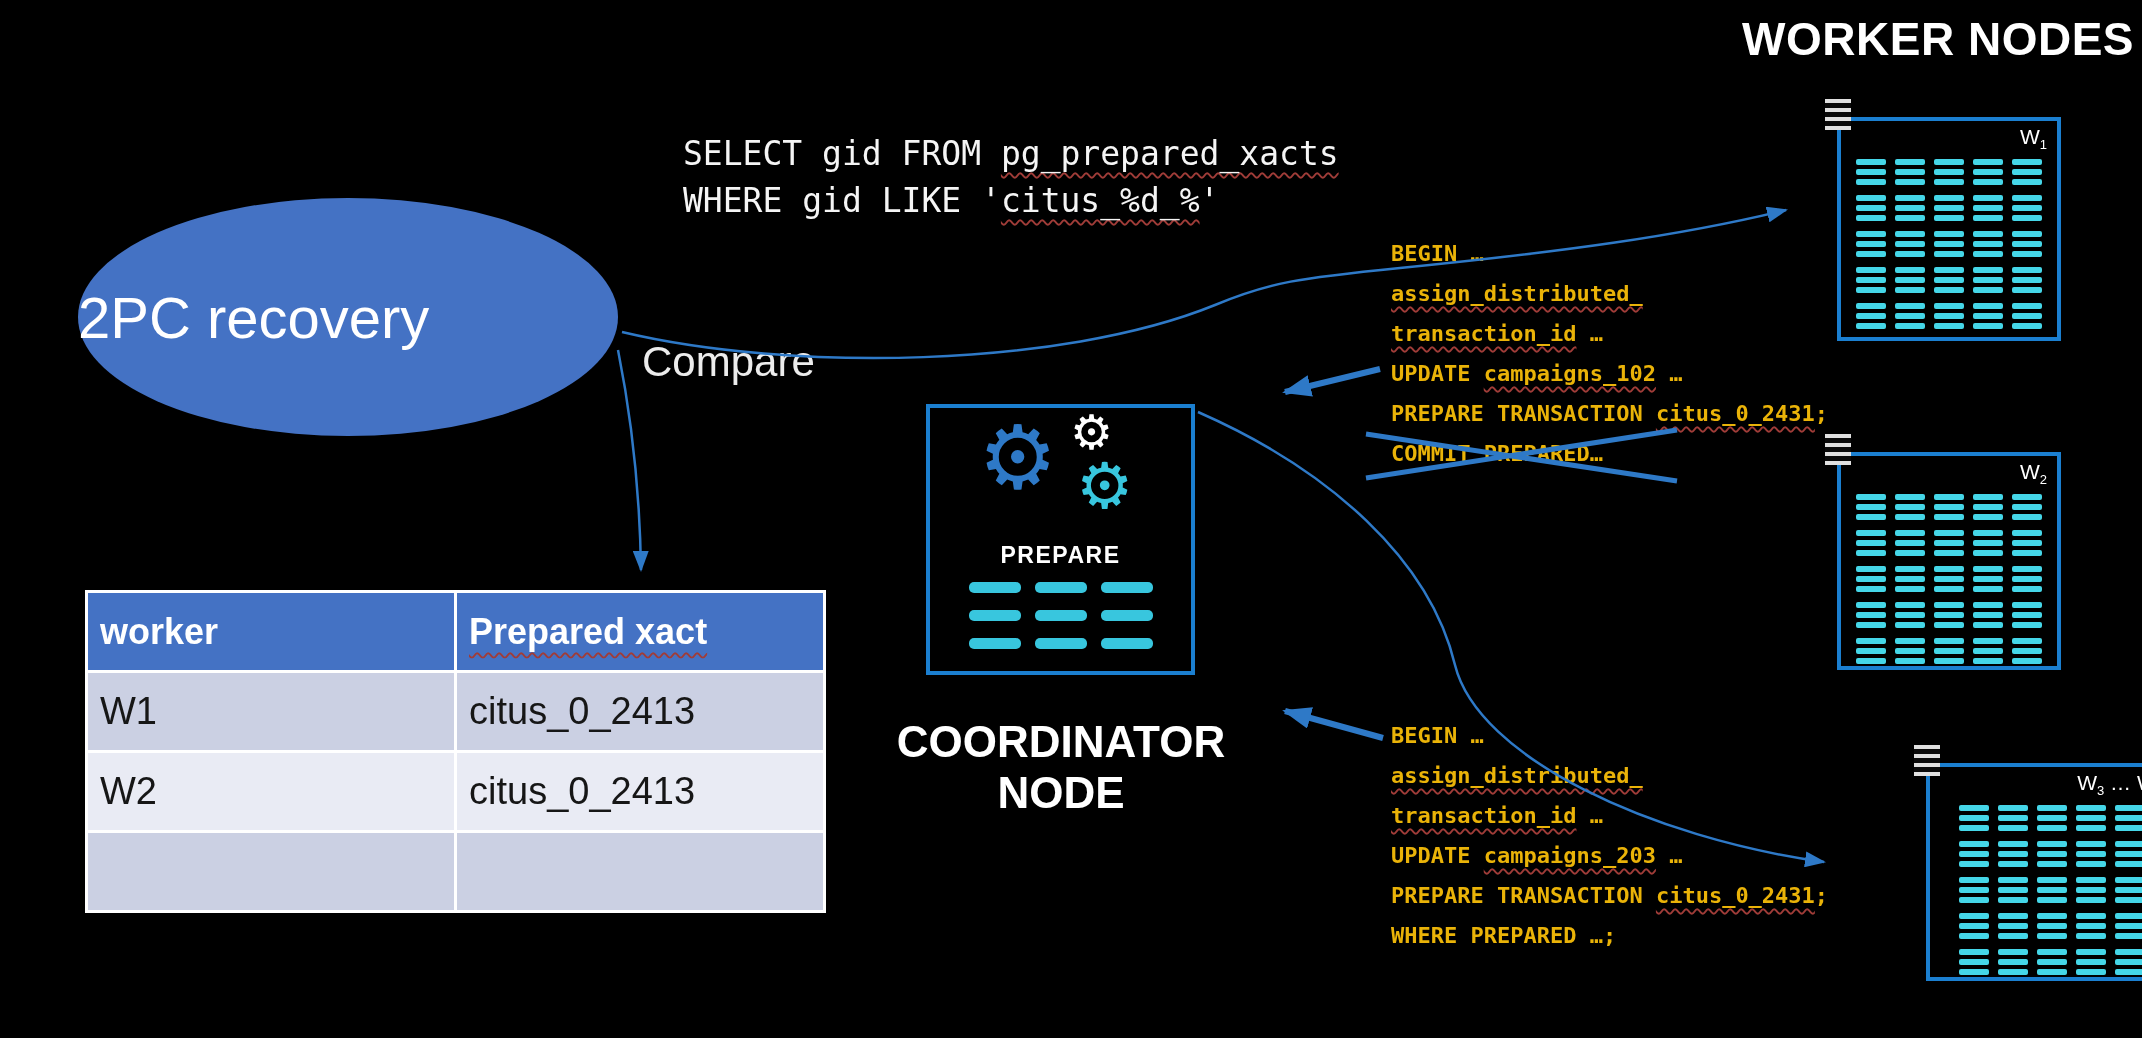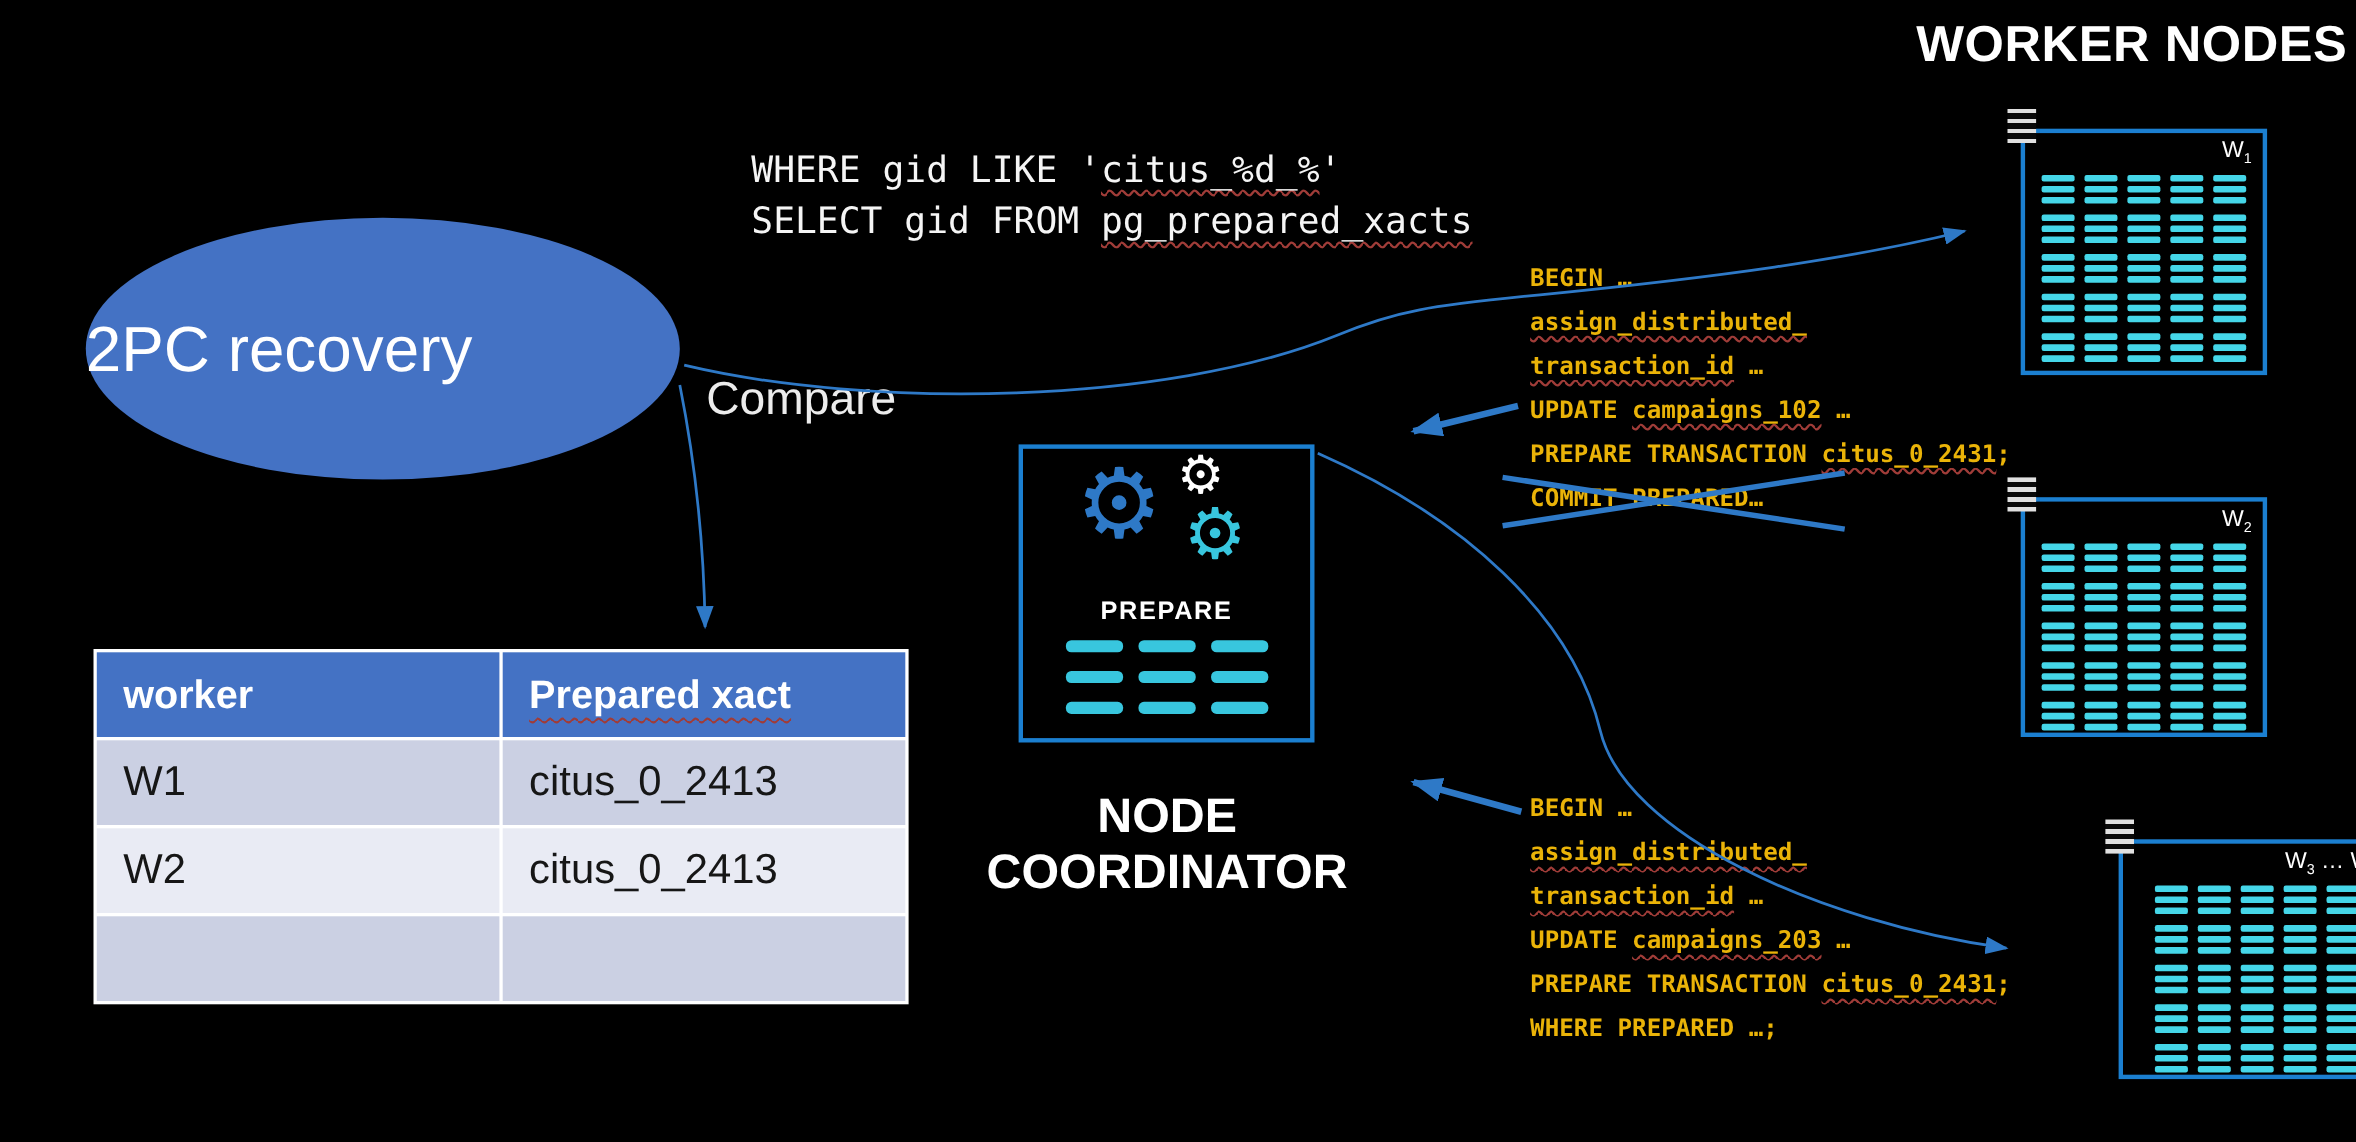--- a/index.html
+++ b/index.html
@@ -38,21 +38,21 @@
   .meta-lines{position:absolute;left:50%;transform:translateX(-50%);top:174px;
               display:grid;grid-template-columns:repeat(3,52px);column-gap:14px;row-gap:17px;}
   .meta-lines i{display:block;height:11px;background:#38C6DE;border-radius:5px;}
 
   .coord-title{position:absolute;left:876px;top:716px;width:370px;text-align:center;
                color:#fff;font-weight:bold;font-size:44px;line-height:51px;}
 
   
   .ptable{position:absolute;left:85px;top:590px;display:grid;
           grid-template-columns:366px 366px;gap:3px;background:#fff;padding:3px;}
-  .tcell{height:77px;display:flex;align-items:center;padding-left:24px;
+  .tcell{height:77px;display:flex;align-items:center;padding-left:12px;
          box-sizing:border-box;}
   .th{background:#4472C4;color:#fff;font-weight:bold;font-size:36px;}
   .td{font-size:38px;color:#161616;}
   .odd{background:#CBD0E3;}
   .even{background:#E9EBF4;}
 
   
   .wbox{position:absolute;border:4px solid #1B7FD0;box-sizing:border-box;}
   .b1{left:1837px;top:117px;width:224px;height:224px;}
   .b2{left:1837px;top:452px;width:224px;height:218px;}
@@ -78,22 +78,22 @@
            pointer-events:none;}
 </style>
 </head>
 <body>
 
 <div class="stage">
 
   <div class="heading">WORKER NODES</div>
 
   <div class="sql">
+      <div class="line"><span>SELECT gid FROM </span><span class="u">pg_prepared_xacts</span></div>
       <div class="line"><span>WHERE gid LIKE '</span><span class="u">citus_%d_%</span><span>'</span></div>
-      <div class="line"><span>SELECT gid FROM </span><span class="u">pg_prepared_xacts</span></div>
     </div>
 
   <div class="ellipse">
     <span>2PC recovery</span>
   </div>
 
   <div class="compare">Compare</div>
 
   <div class="coord-box">
     <span class="gear g1">⚙</span>
@@ -107,22 +107,22 @@
         <i></i>
         <i></i>
         <i></i>
         <i></i>
         <i></i>
         <i></i>
       </div>
   </div>
 
   <div class="coord-title">
+    <div>COORDINATOR</div>
     <div>NODE</div>
-    <div>COORDINATOR</div>
   </div>
 
   <div class="ptable">
       <div class="tcell th">
         <span>worker</span>
       </div>
       <div class="tcell th">
         <span class="u">Prepared xact</span>
       </div>
       <div class="tcell td odd">W1</div>

